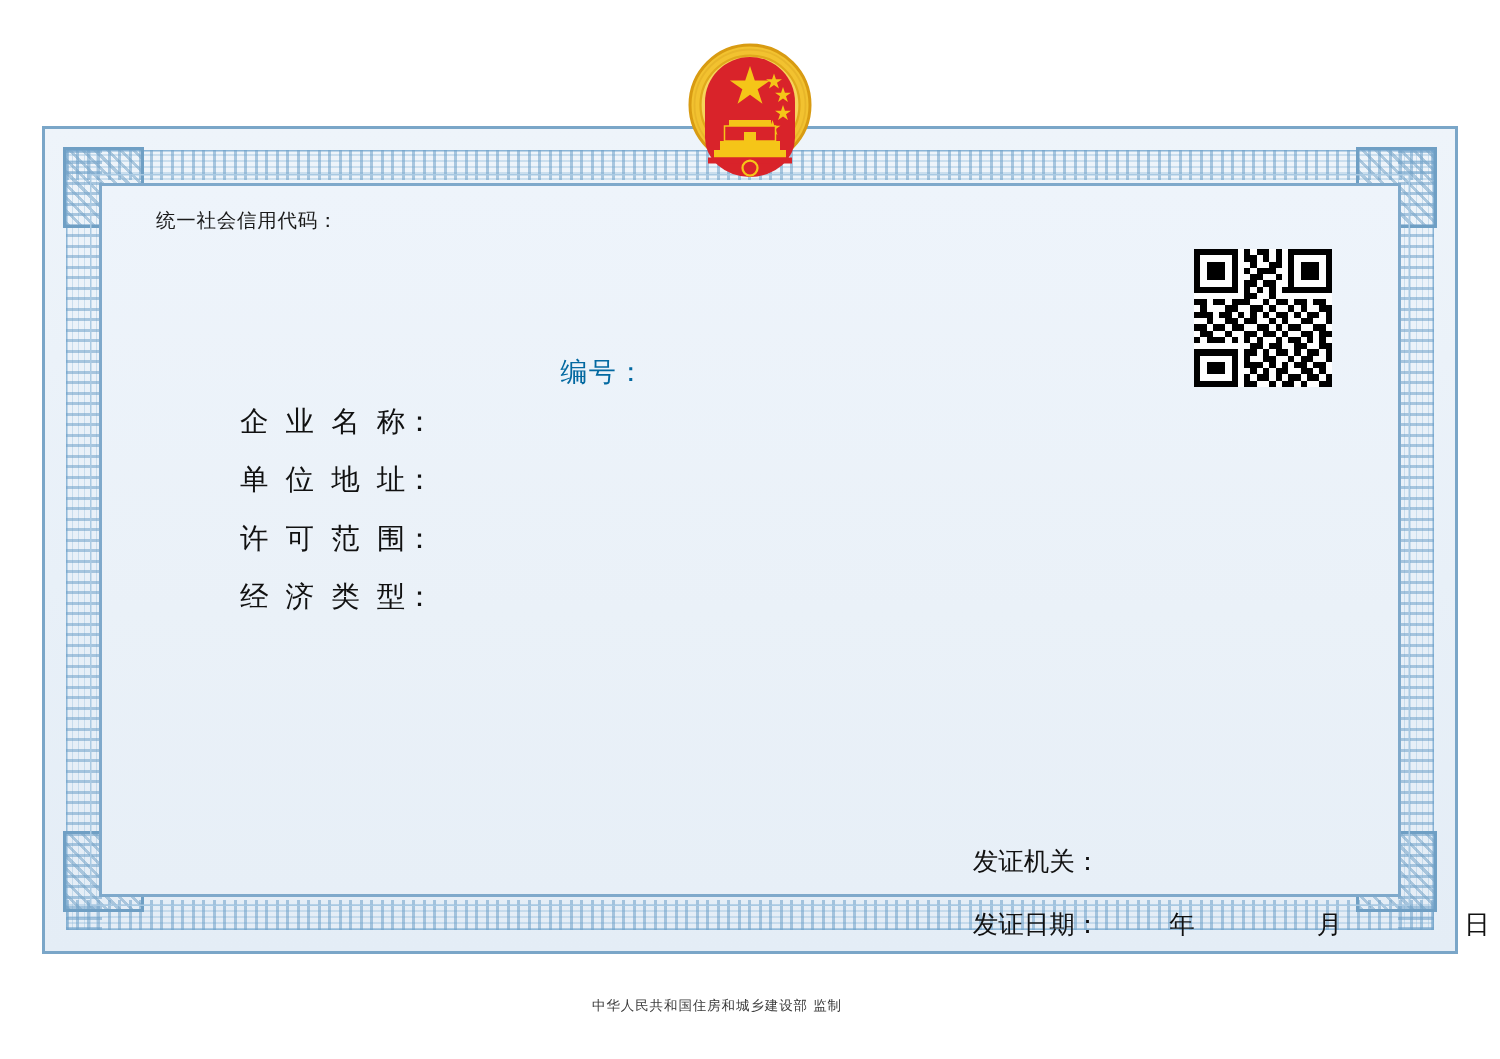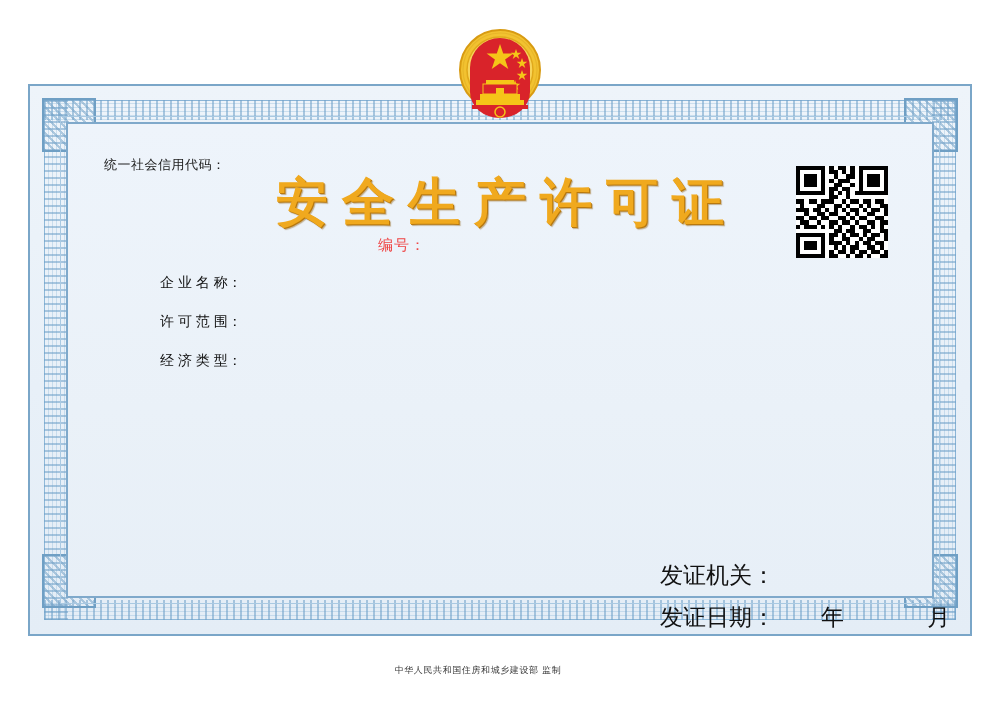--- a/index.html
+++ b/index.html
@@ -123,21 +123,21 @@
     left: 450px;
     top: 22px;
     width: 100px;
     height: 104px;
   }
 
   
   .usc-code {
     position: absolute;
     left: 104px;
-    top: 156px;
+    top: 138px;
     font-size: 13px;
     color: #1b1b1b;
     letter-spacing: 0.5px;
     font-family: Liberation Mono, monospace;
   }
 
   .cert-title {
     position: absolute;
     left: 0;
     top: 168px;
@@ -153,43 +153,43 @@
       2px 2px 1px rgba(140,90,10,0.45);
     font-family: "DejaVu Sans", "Liberation Sans", sans-serif;
   }
 
   .cert-number {
     position: absolute;
     left: 0;
     top: 236px;
     width: 804px;
     text-align: center;
-    font-size: 15px;
-    color: #ef4444;
+    font-size: 18px;
+    color: #0369a1;
     letter-spacing: 1px;
   }
 
   .field-list {
     position: absolute;
     left: 160px;
     top: 262px;
     width: 700px;
   }
   .field-row {
     position: relative;
     height: 39px;
     line-height: 39px;
   }
   .field-label {
     display: inline-block;
     width: 170px;
-    font-size: 14px;
+    font-size: 19px;
     color: #111111;
     white-space: pre;
-    font-family: Liberation Sans, sans-serif;
+    font-family: Liberation Mono, monospace;
   }
   .field-value {
     display: inline-block;
     font-size: 18px;
     color: #111111;
   }
   .field-to {
     position: absolute;
     left: 318px;
     top: 0;
@@ -199,21 +199,21 @@
 
   .issuer-block {
     position: absolute;
     left: 616px;
     top: 512px;
     width: 320px;
   }
   .issuer-row {
     height: 42px;
     line-height: 42px;
-    font-size: 23px;
+    font-size: 17px;
     color: #111111;
     white-space: pre;
   }
   .date-units {
     display: inline-block;
     margin-left: 46px;
     letter-spacing: 38px;
   }
 
   
@@ -284,21 +284,20 @@
       <rect x="46" y="66" width="8" height="6" fill="#f5c518"></rect>
       <rect x="26" y="78" width="48" height="5" fill="#f5c518"></rect>
       <rect x="22" y="83" width="56" height="4" fill="#d9232a"></rect>
 
       <circle cx="50" cy="90" r="5" fill="#d9232a" stroke="#f5c518" stroke-width="1.5"></circle>
     </svg>
   </div>
 
   <div class="usc-code">统一社会信用代码：</div>
 
-  <div class="cert-title">安全生产许可证</div>
 
   <div class="cert-number">编号：</div>
 
   <div class="qr">
     <svg id="qr-svg" viewBox="0 0 22 22" width="92" height="92" shape-rendering="crispEdges" aria-hidden="true">
         <rect x="0" y="0" width="22" height="22" fill="#ffffff"></rect>
         <rect x="0" y="0" width="1" height="1" fill="#000000"></rect>
         <rect x="1" y="0" width="1" height="1" fill="#000000"></rect>
         <rect x="2" y="0" width="1" height="1" fill="#000000"></rect>
         <rect x="3" y="0" width="1" height="1" fill="#000000"></rect>
@@ -565,20 +564,24 @@
         <rect x="21" y="21" width="1" height="1" fill="#000000"></rect>
       </svg>
   </div>
 
   <div class="field-list">
     <div class="field-row">
       <span class="field-label">企 业 名 称：</span>
       <span class="field-value"></span>
     </div>
     <div class="field-row">
+      <span class="field-label">单 位 地 址：</span>
+      <span class="field-value"></span>
+    </div>
+    <div class="field-row">
       <span class="field-label">许 可 范 围：</span>
       <span class="field-value"></span>
     </div>
     <div class="field-row">
       <span class="field-label">经 济 类 型：</span>
       <span class="field-value"></span>
     </div>
   </div>
 
   <div class="issuer-block">

